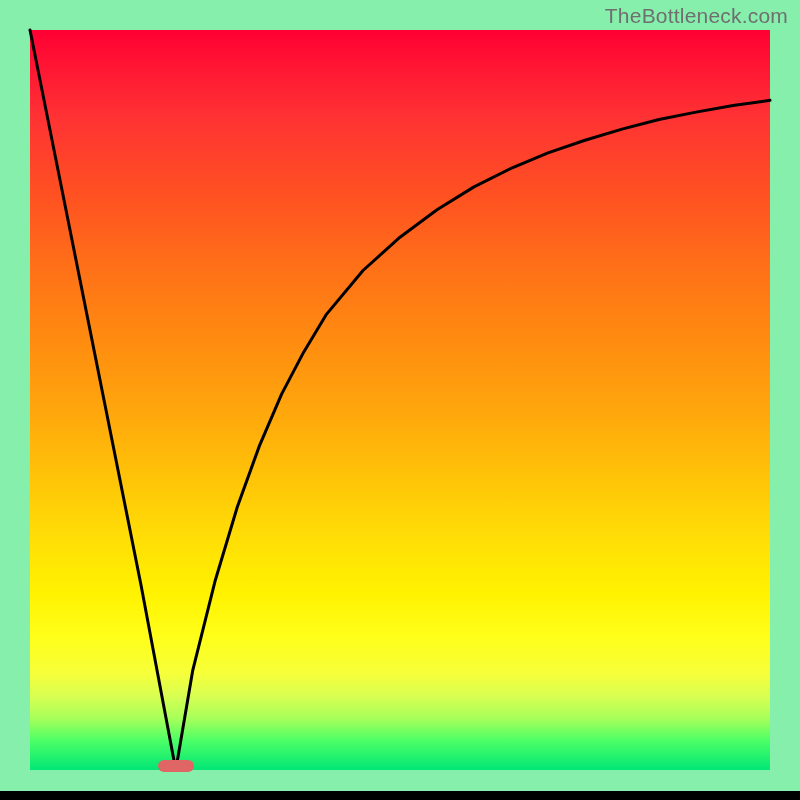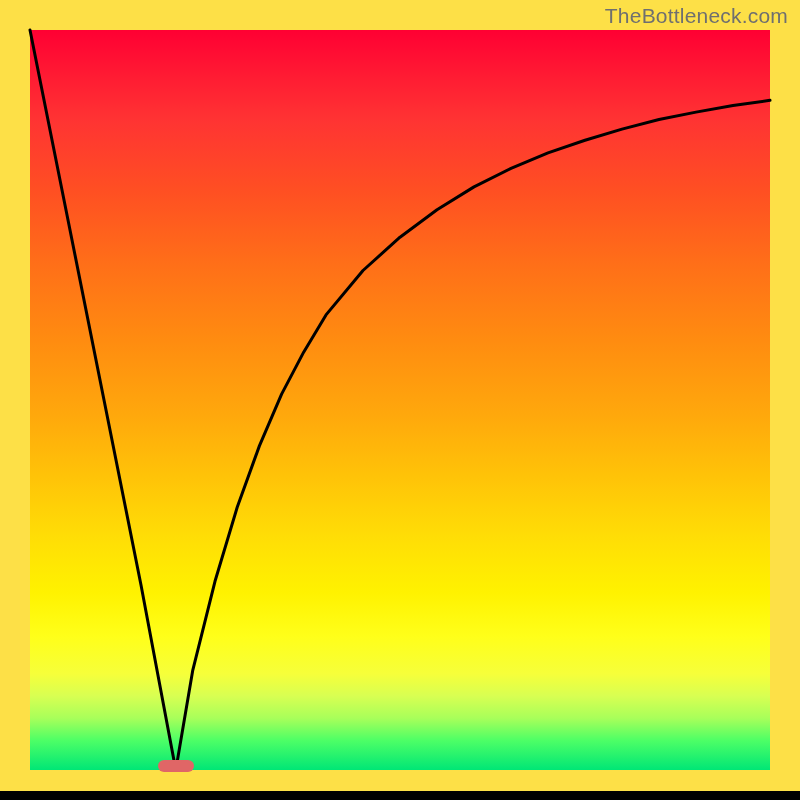--- a/index.html
+++ b/index.html
@@ -8,21 +8,21 @@
     width: 800px;
     height: 800px;
     background: #000;
     font-family: Arial, Helvetica, sans-serif;
     overflow: hidden;
   }
   .frame {
     position: relative;
     width: 800px;
     height: 791px;
-    background: #fde047;
+    background: #86efac;
   }
   .plot-area {
     position: absolute;
     left: 30px;
     top: 30px;
     width: 740px;
     height: 740px;
     
     background: linear-gradient(
       to bottom,

